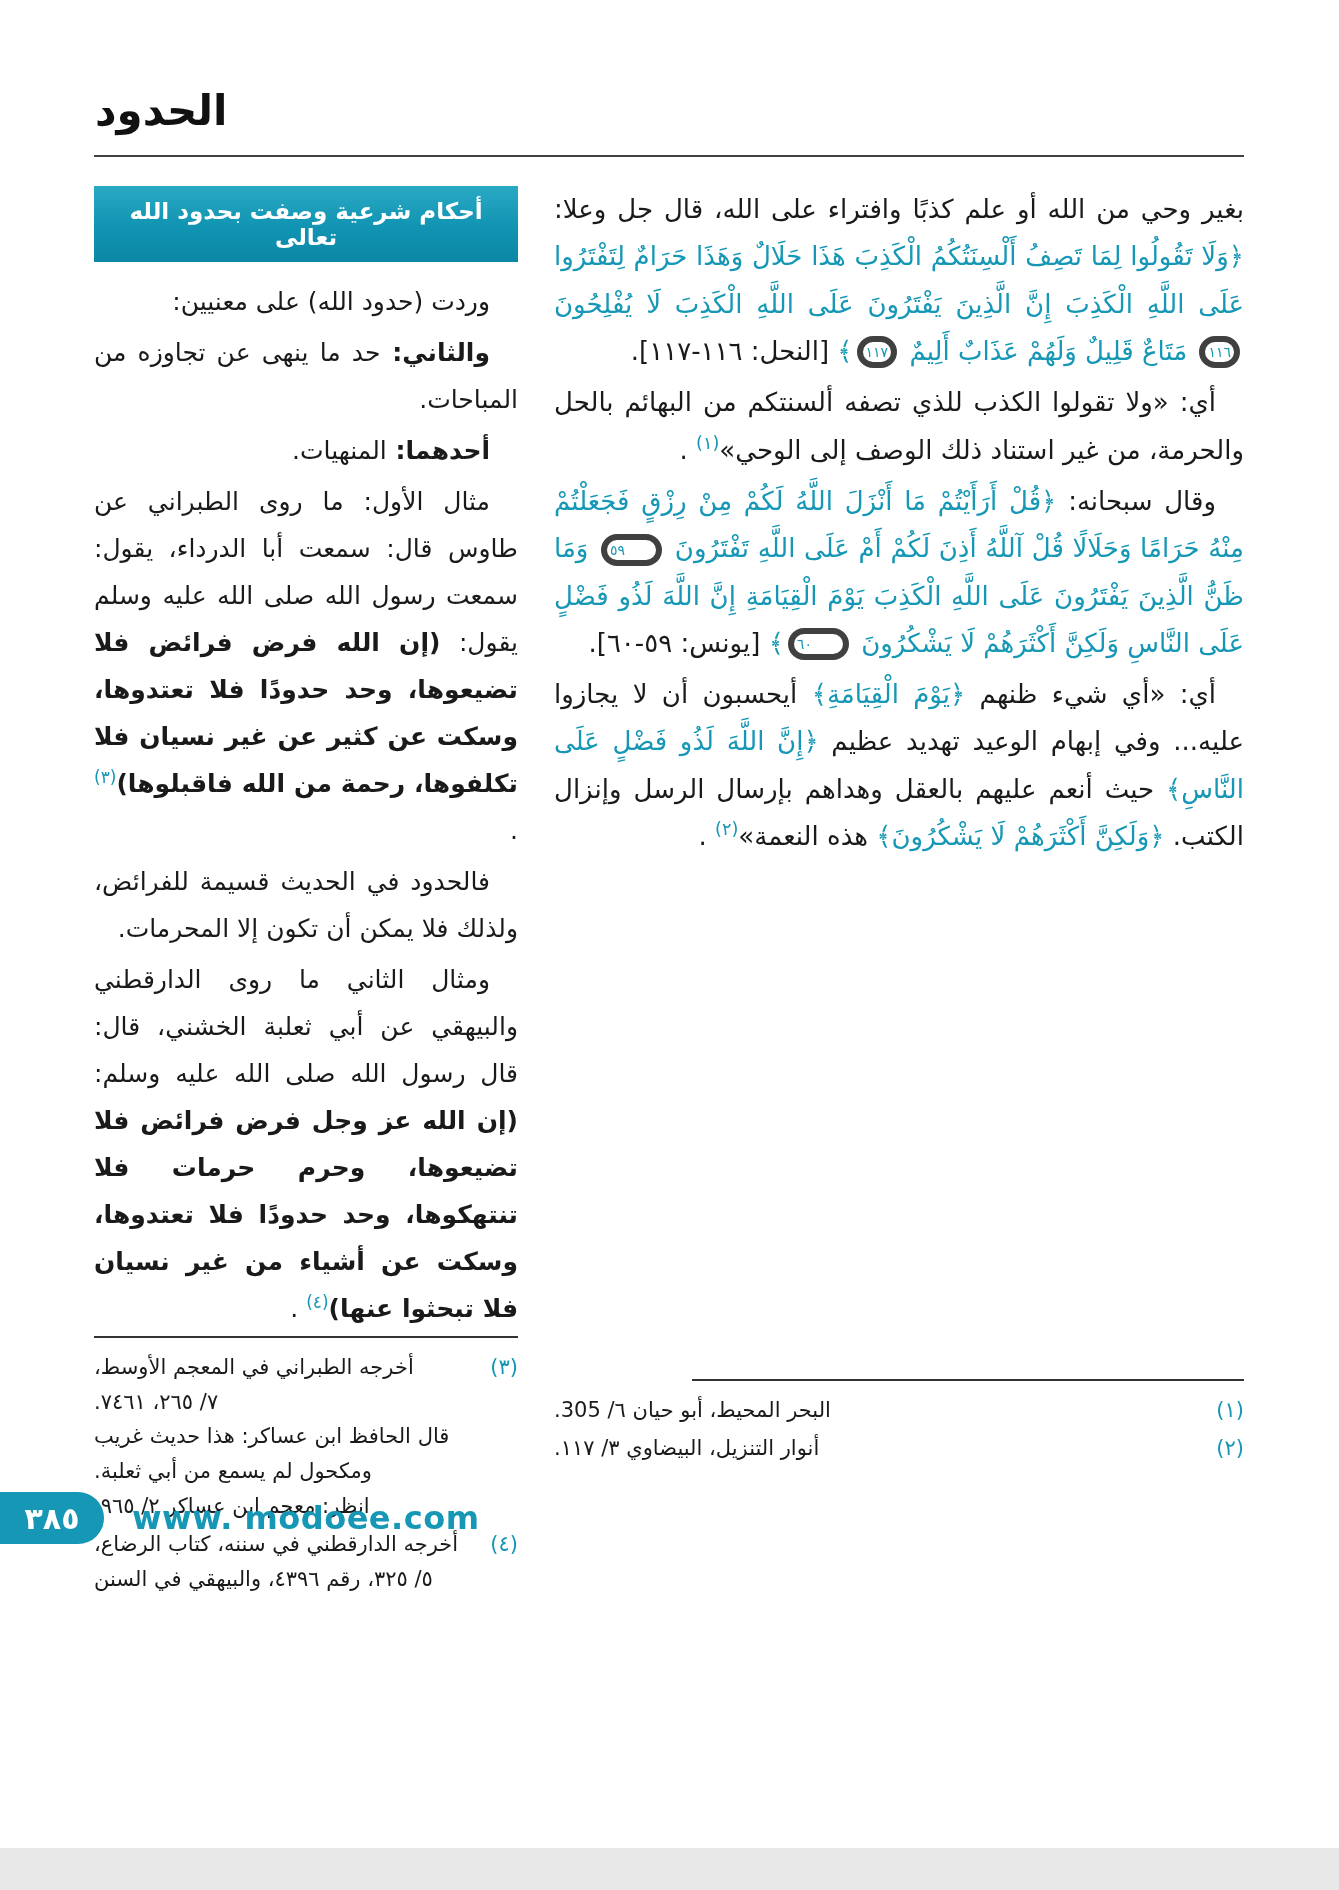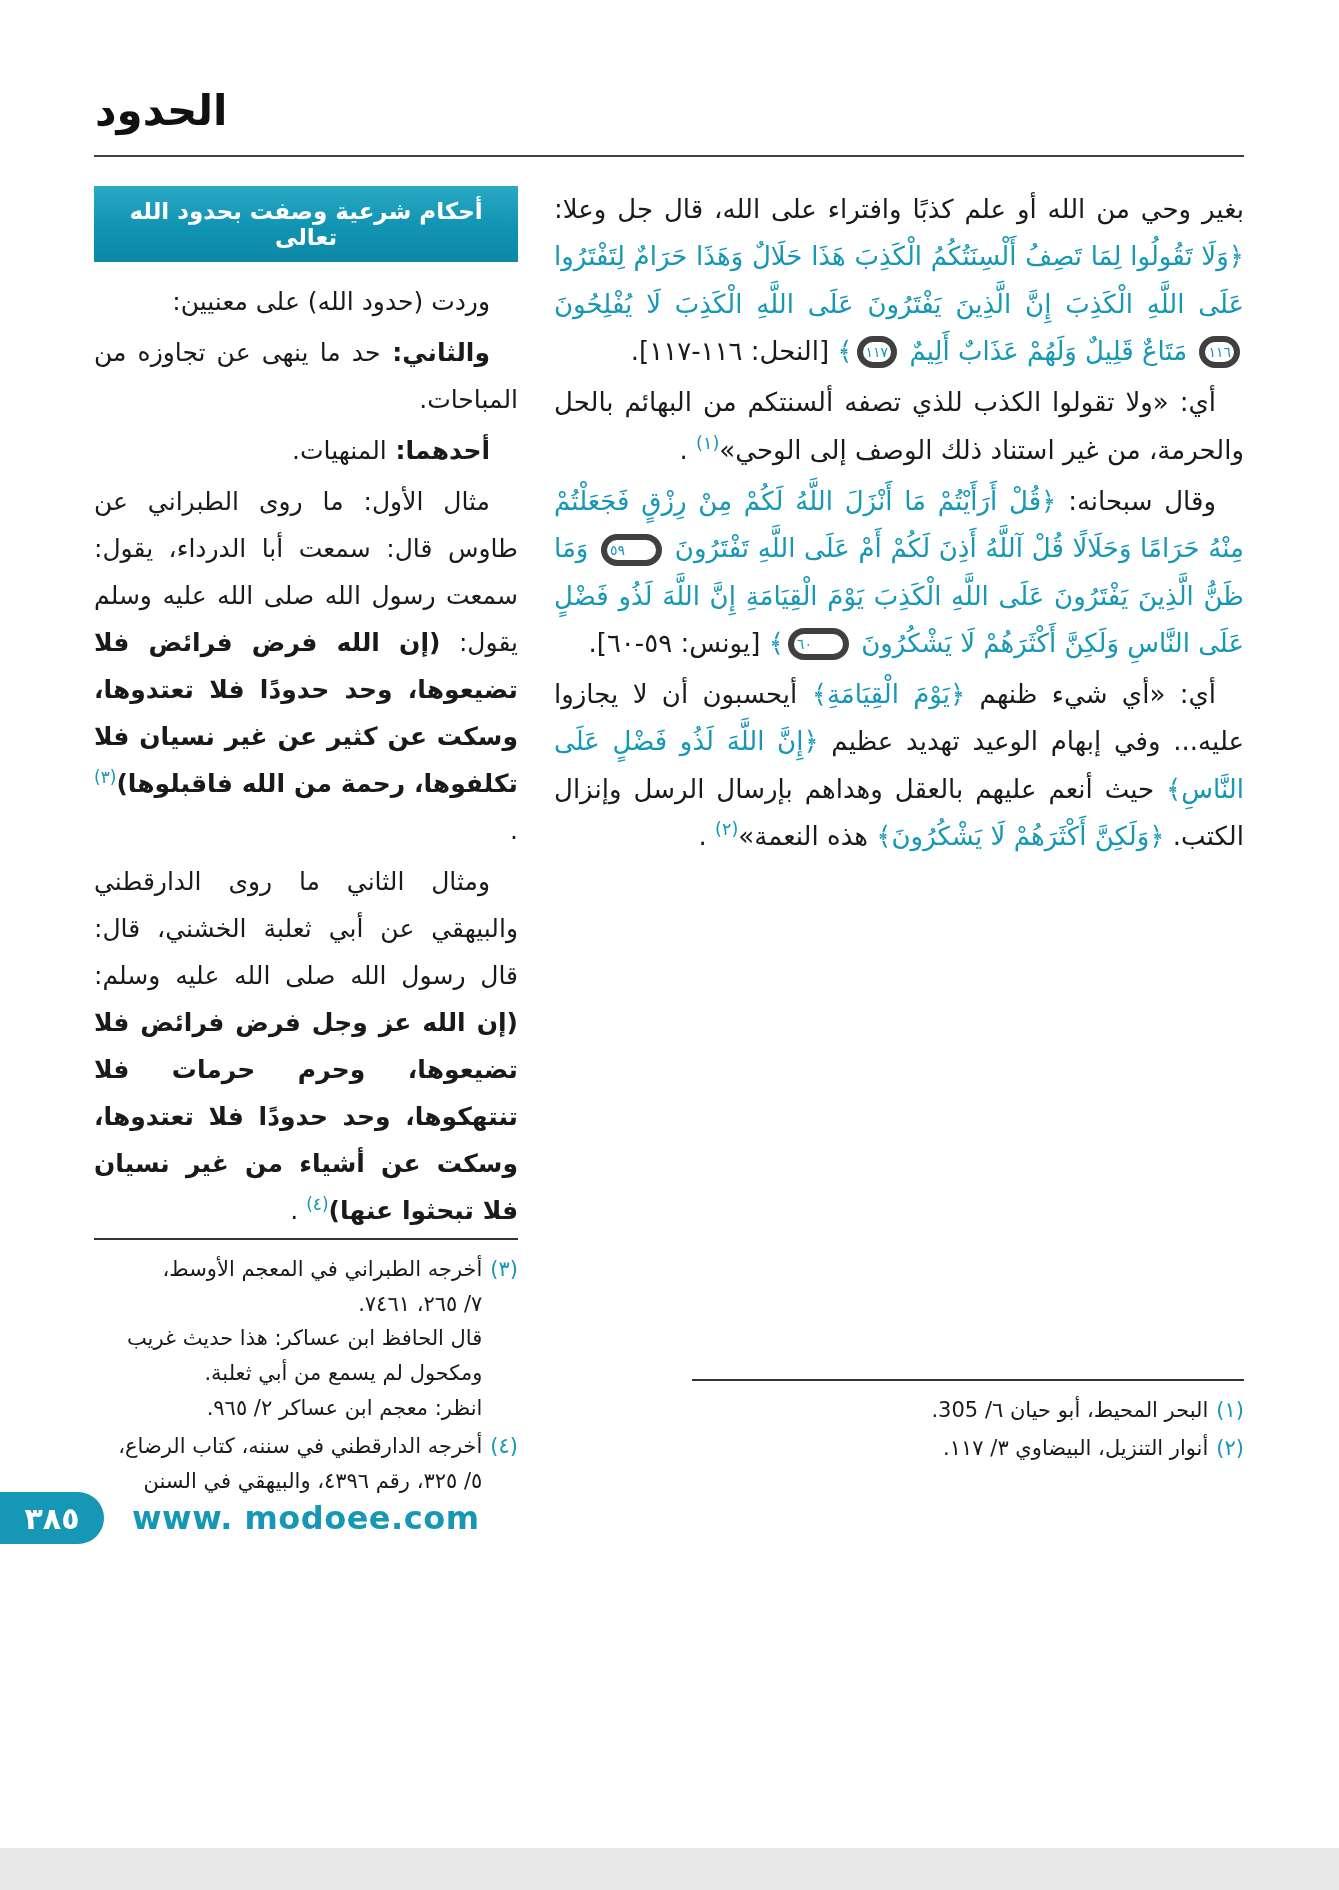--- a/index.html
+++ b/index.html
@@ -70,21 +70,21 @@
   }
   .footnotes::before {
     content:""; display:block;
     border-top:2px solid #333333;
     margin-bottom:12px;
   }
   .col-main .footnotes::before { width:80%; }
   .fn { display:flex; gap:8px; margin-bottom:4px; }
   .fn-num { color:#1597b5; white-space:nowrap; flex:0 0 auto; }
   .fn-body { flex:1; }
-  .fn-body div { text-align:right; }
+  .fn-body div { text-align:left; }
 
   
   .page-badge {
     position:absolute; left:0; top:1492px;
     width:104px; height:52px;
     background:#1597b5;
     border-radius:0 26px 26px 0;
     color:#ffffff; font-size:30px; font-weight:bold;
     display:flex; align-items:center; justify-content:center;
   }
@@ -131,20 +131,21 @@
         </div>
     </div>
 
     <div class="col-side">
       <div class="section-box">أحكام شرعية وصفت بحدود الله تعالى</div>
       <div id="side-paras">
           <p class="para"><span class="run-n">وردت (حدود الله) على معنيين:</span></p>
           <p class="para"><span class="run-b">والثاني: </span><span class="run-n">حد ما ينهى عن تجاوزه من المباحات.</span></p>
           <p class="para"><span class="run-b">أحدهما: </span><span class="run-n">المنهيات.</span></p>
           <p class="para"><span class="run-n">مثال الأول: ما روى الطبراني عن طاوس قال: سمعت أبا الدرداء، يقول: سمعت رسول الله صلى الله عليه وسلم يقول: </span><span class="run-b">(إن الله فرض فرائض فلا تضيعوها، وحد حدودًا فلا تعتدوها، وسكت عن كثير عن غير نسيان فلا تكلفوها، رحمة من الله فاقبلوها)</span><span class="run-f">(٣)</span><span class="run-n"> .</span></p>
+          <p class="para"><span class="run-n">فالحدود في الحديث قسيمة للفرائض، ولذلك فلا يمكن أن تكون إلا المحرمات.</span></p>
           <p class="para"><span class="run-n">ومثال الثاني ما روى الدارقطني والبيهقي عن أبي ثعلبة الخشني، قال: قال رسول الله صلى الله عليه وسلم: </span><span class="run-b">(إن الله عز وجل فرض فرائض فلا تضيعوها، وحرم حرمات فلا تنتهكوها، وحد حدودًا فلا تعتدوها، وسكت عن أشياء من غير نسيان فلا تبحثوا عنها)</span><span class="run-f">(٤)</span><span class="run-n"> .</span></p>
         </div>
       <div class="footnotes" id="side-footnotes">
           <div class="fn">
             <span class="fn-num">(٣)</span>
             <div class="fn-body">
               <div>أخرجه الطبراني في المعجم الأوسط،</div>
               <div>٧/ ٢٦٥، ٧٤٦١.</div>
               <div>قال الحافظ ابن عساكر: هذا حديث غريب ومكحول لم يسمع من أبي ثعلبة.</div>
               <div>انظر: معجم ابن عساكر ٢/ ٩٦٥.</div>

